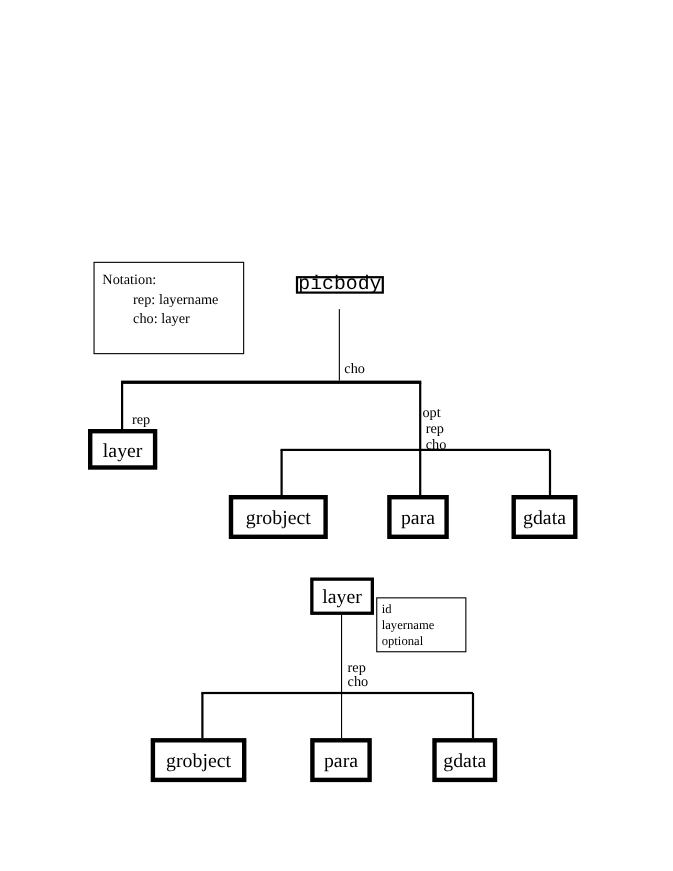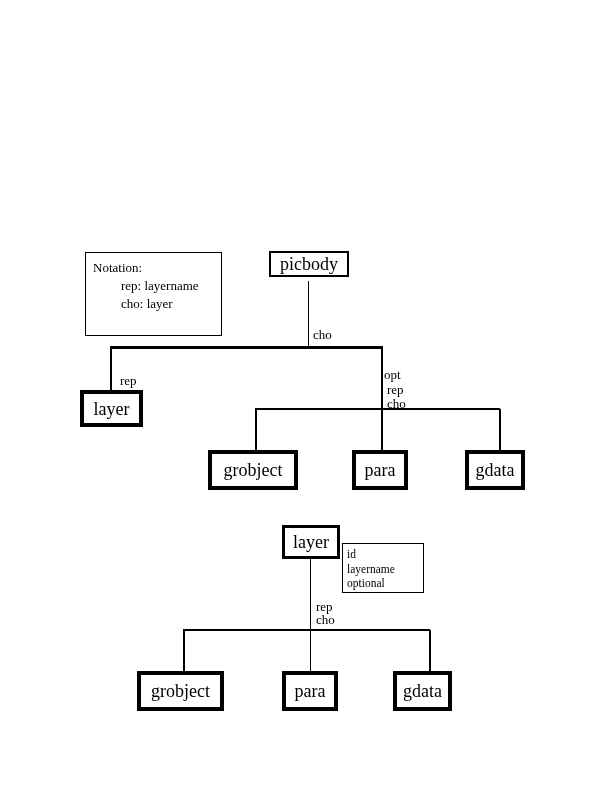--- a/index.html
+++ b/index.html
@@ -35,21 +35,21 @@
   .edge {
     position: absolute;
     font-size: 13px;
     line-height: 13px;
     white-space: nowrap;
   }
   
   .legend {
     position: absolute;
     box-sizing: border-box;
-    left: 85px; top: 252px;
+    left: 85px; top: 238px;
     width: 137px; height: 84px;
     border: 1.5px solid #000000;
     font-size: 13px;
     line-height: 18px;
     padding: 6px 4px 14px 7px;
   }
   .legend .indent { padding-left: 28px; }
   
   .attrbox {
     position: absolute;
@@ -66,21 +66,21 @@
 <body>
 
 <div class="page">
 
   <div class="legend">
     <div>Notation:</div>
     <div class="indent">rep: layername</div>
     <div class="indent">cho: layer</div>
   </div>
 
-  <div class="node b-thin" style="left:269px; top:251px; width:80px; height:26px;">picbody</div>
+  <div class="node b-thin" style="left:269px; top:251px; width:80px; height:16px;font-family:Liberation Mono, monospace;">picbody</div>
 
   <div class="line" style="left:307.5px; top:281px; width:1.5px; height:65px;"></div>
   <div class="edge" style="left:313px; top:328px;">cho</div>
 
   <div class="line" style="left:110px; top:346px; width:273px; height:2.5px;"></div>
 
   <div class="line" style="left:110px; top:348px; width:1.5px; height:42px;"></div>
   <div class="edge" style="left:120px; top:374px;">rep</div>
   <div class="node b-thick" style="left:80px; top:390px; width:63px; height:37px;">layer</div>
 

